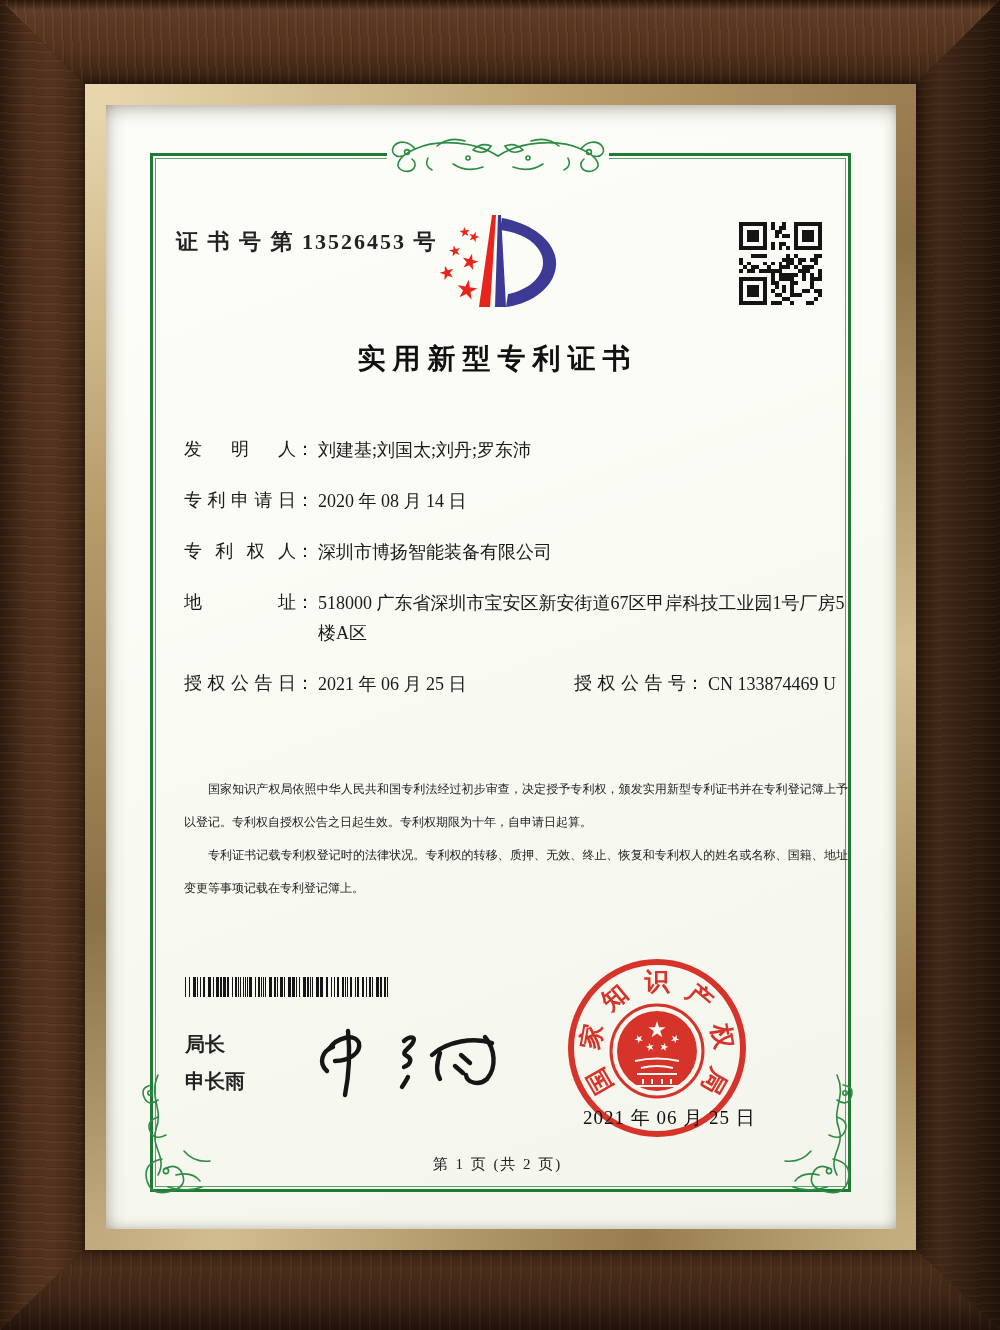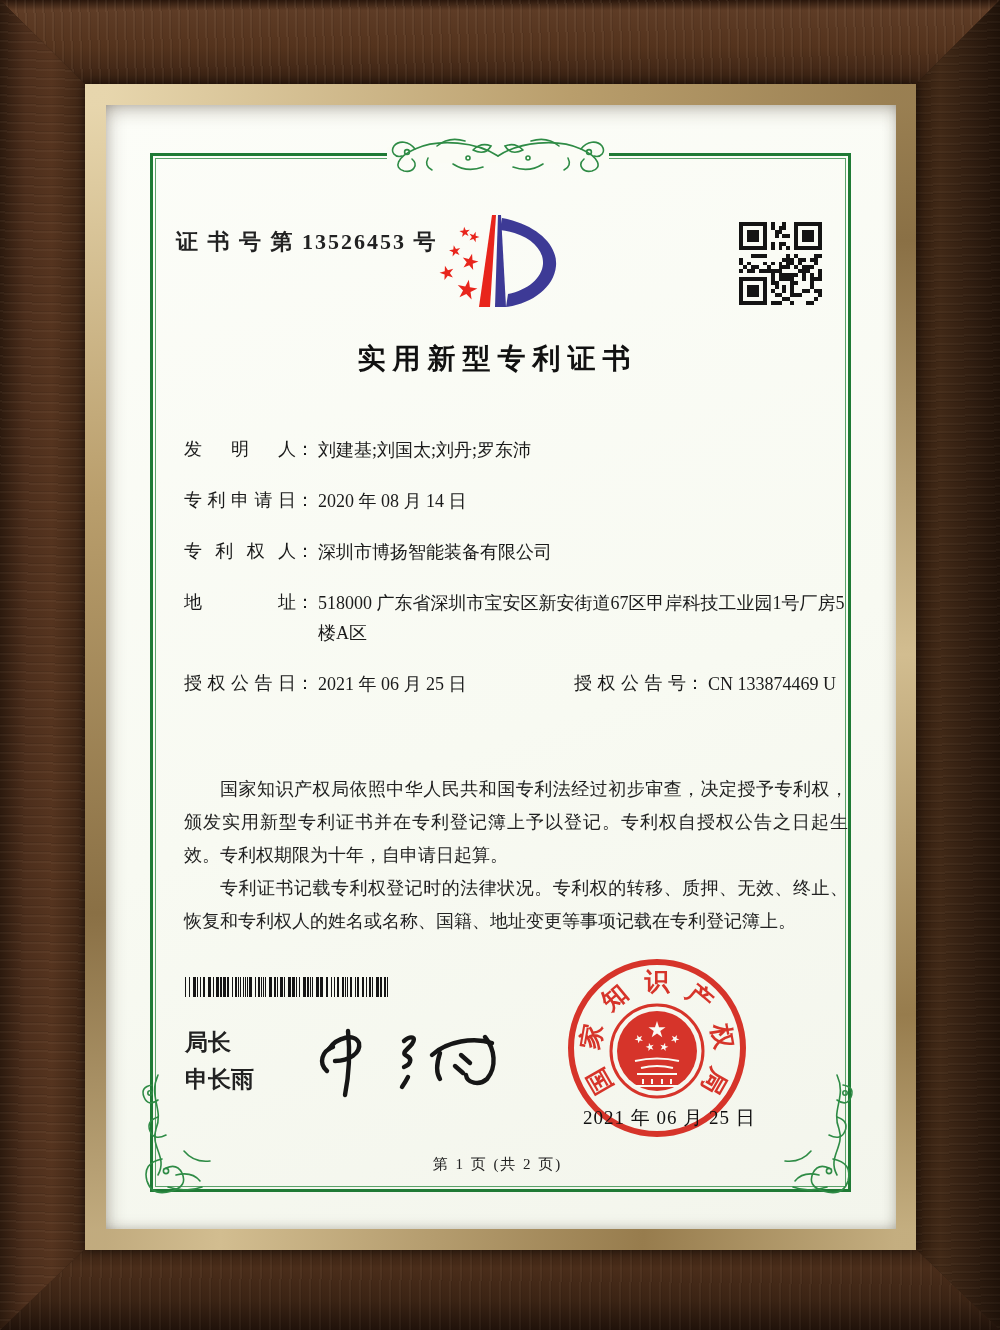--- a/index.html
+++ b/index.html
@@ -57,28 +57,28 @@
   .fields{position:absolute;left:78px;top:330px;width:668px;font-size:18px;color:#1a1a1a;}
   .row{line-height:28px;margin-bottom:21px;white-space:nowrap;}
   .row:nth-child(6){margin-bottom:-14px;}
   .f-label{display:inline-block;width:112px;text-align:justify;text-align-last:justify;vertical-align:top;}
   .f-colon{display:inline-block;vertical-align:top;}
   .f-value{display:inline-block;vertical-align:top;max-width:540px;white-space:normal;line-height:30px;margin-left:4px;}
   .row:last-child .f-value{min-width:226px;}
   .pair2{margin-left:30px;}
 
   
-  .paras{position:absolute;left:78px;top:668px;width:664px;font-size:18px;line-height:33px;
+  .paras{position:absolute;left:78px;top:668px;width:664px;font-size:12px;line-height:33px;
     text-align:justify;color:#222;font-family:Liberation Serif, serif;}
   .paras p{margin:0;text-indent:2em;}
 
   
   .barcode{position:absolute;left:79px;top:872px;width:205px;height:20px;}
-  .commissioner{position:absolute;left:79px;top:921px;font-family:Liberation Mono, monospace;
-    font-weight:bold;font-size:23px;color:#222;line-height:37px;}
+  .commissioner{position:absolute;left:79px;top:921px;font-family:Liberation Sans, sans-serif;
+    font-weight:bold;font-size:20px;color:#222;line-height:37px;}
   .signature{position:absolute;left:183px;top:888px;width:220px;height:120px;}
   .footer{position:absolute;left:44px;top:1050px;width:695px;text-align:center;font-size:15px;letter-spacing:2px;color:#222;}
 
   
   .seal{position:absolute;left:462px;top:854px;width:178px;height:178px;opacity:.94;}
   .seal-ring{position:absolute;inset:0;border:6px solid #d5281e;border-radius:50%;}
   .seal-char{position:absolute;left:50%;top:50%;width:30px;height:30px;margin:-15px 0 0 -15px;
     color:#d5281e;font-size:25px;font-weight:bold;text-align:center;line-height:30px;
     font-family:"Liberation Serif","DejaVu Serif",serif;}
   .emblem{position:absolute;left:39px;top:42px;}

